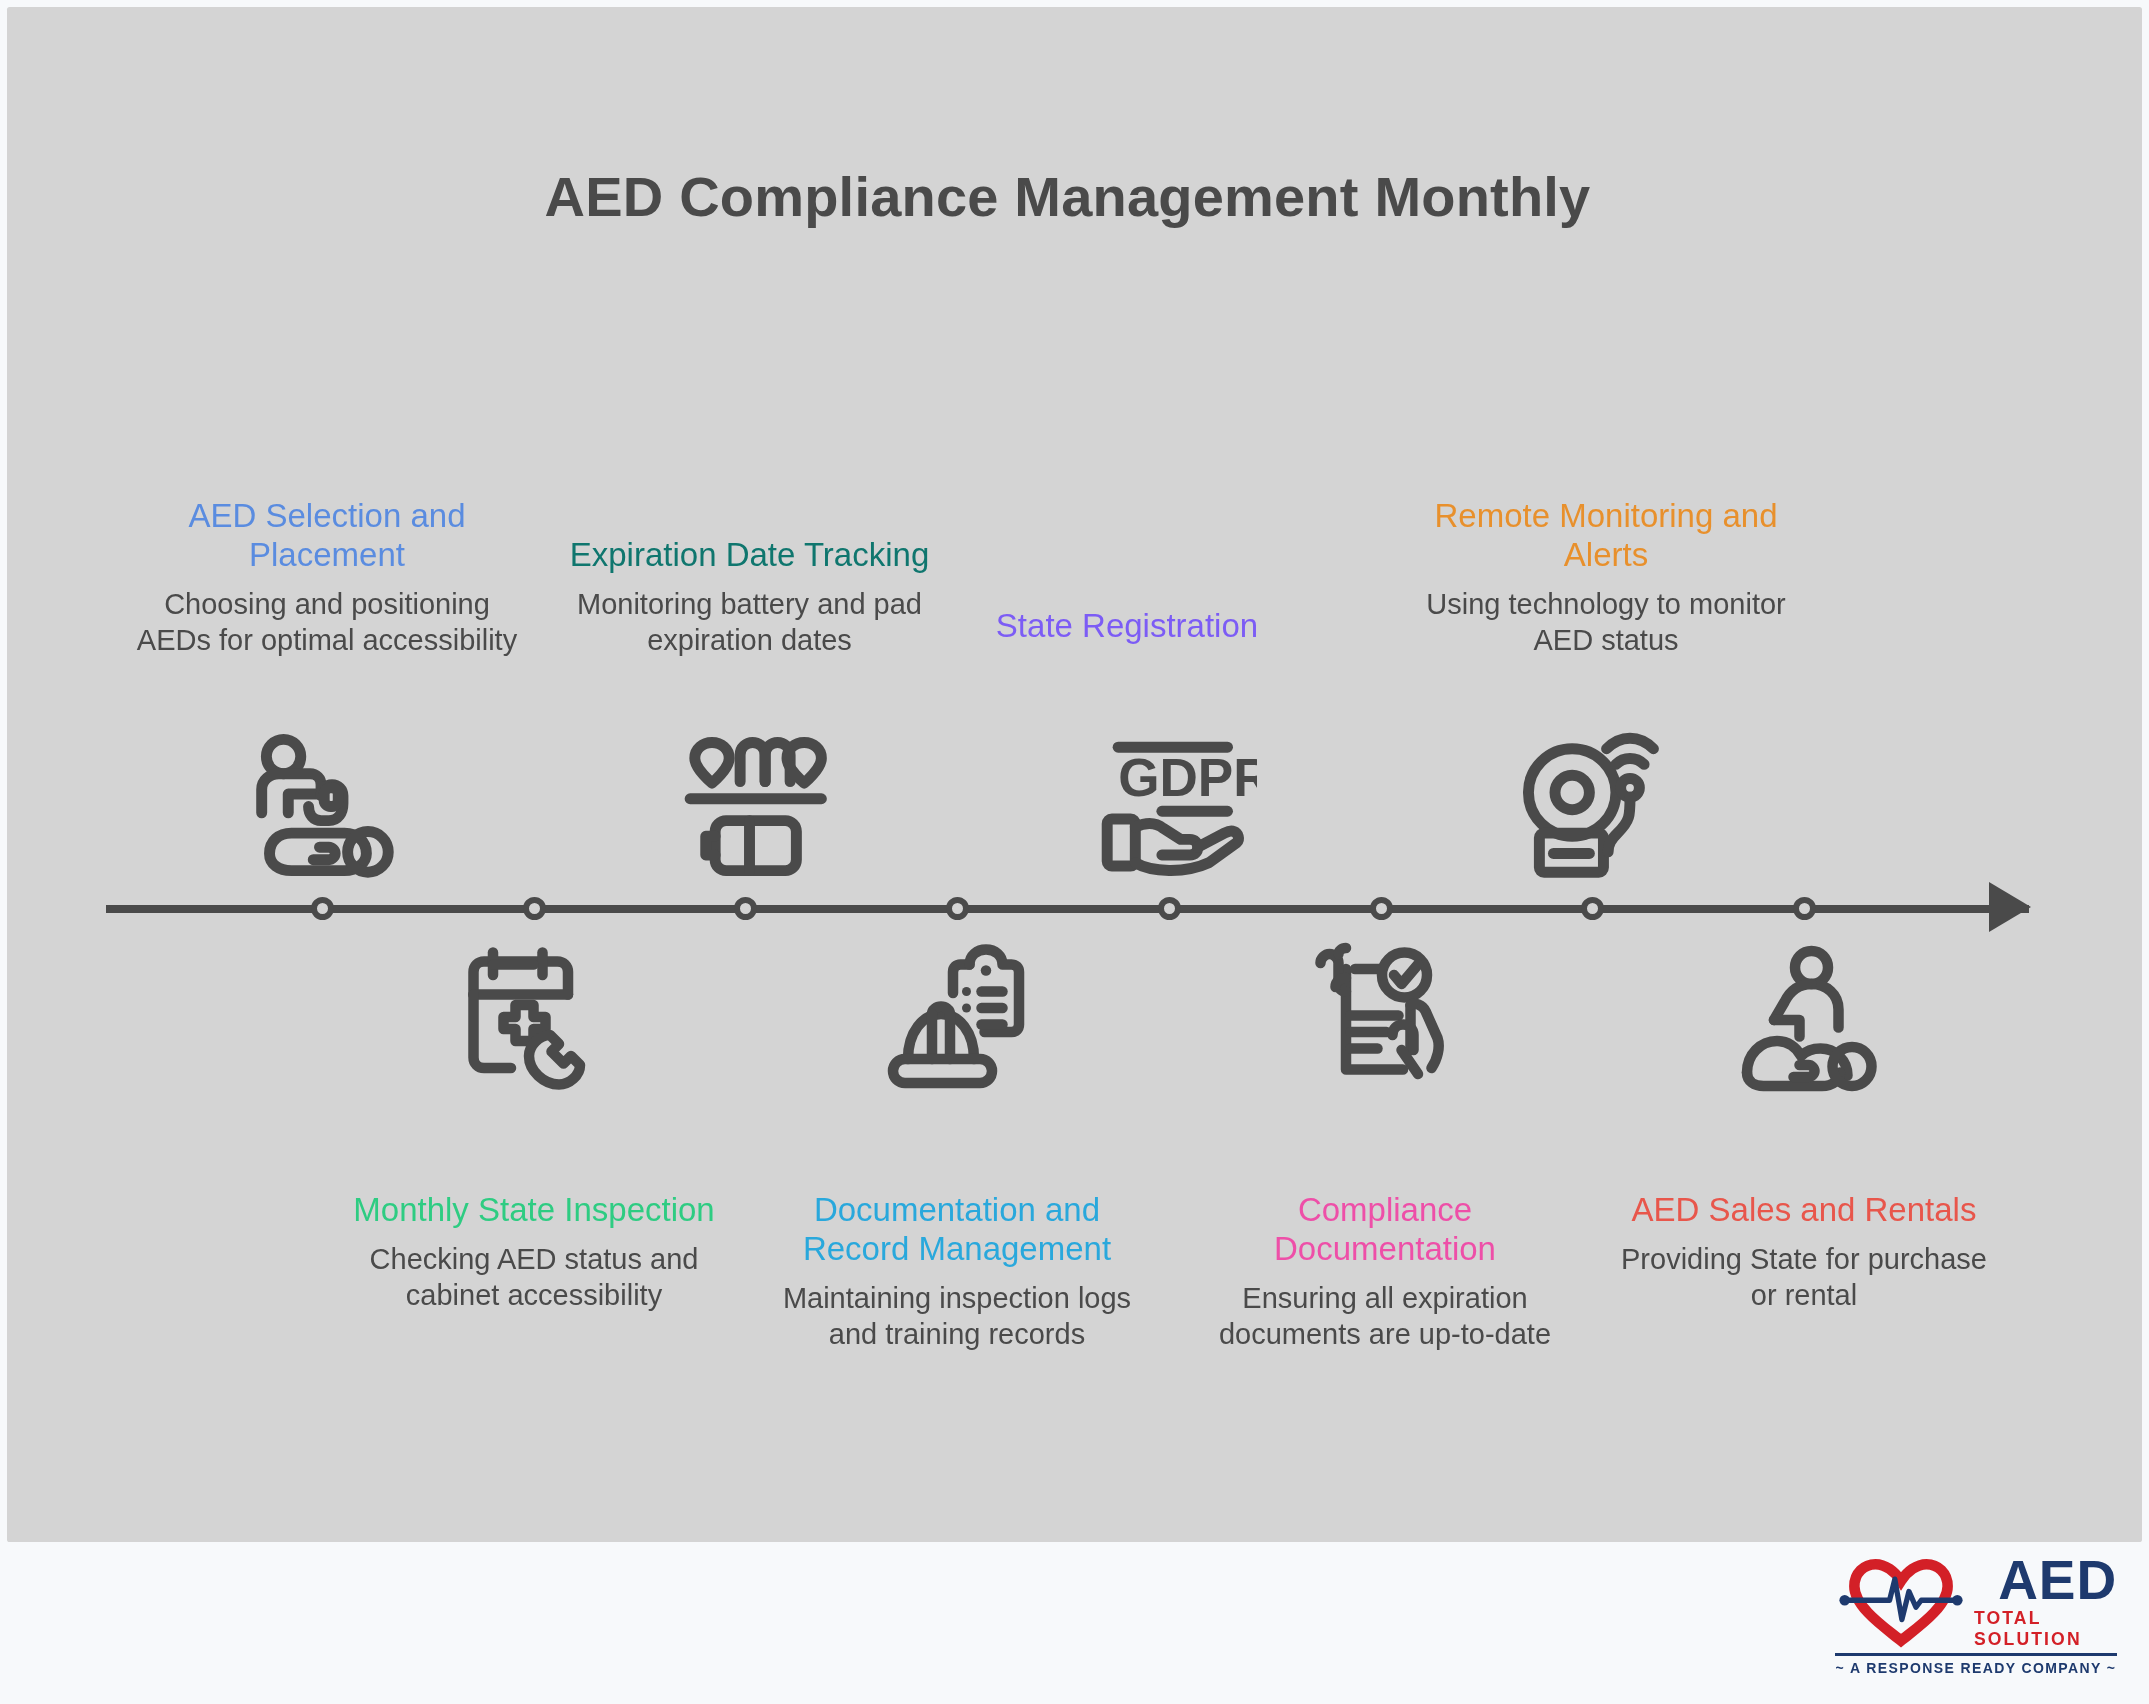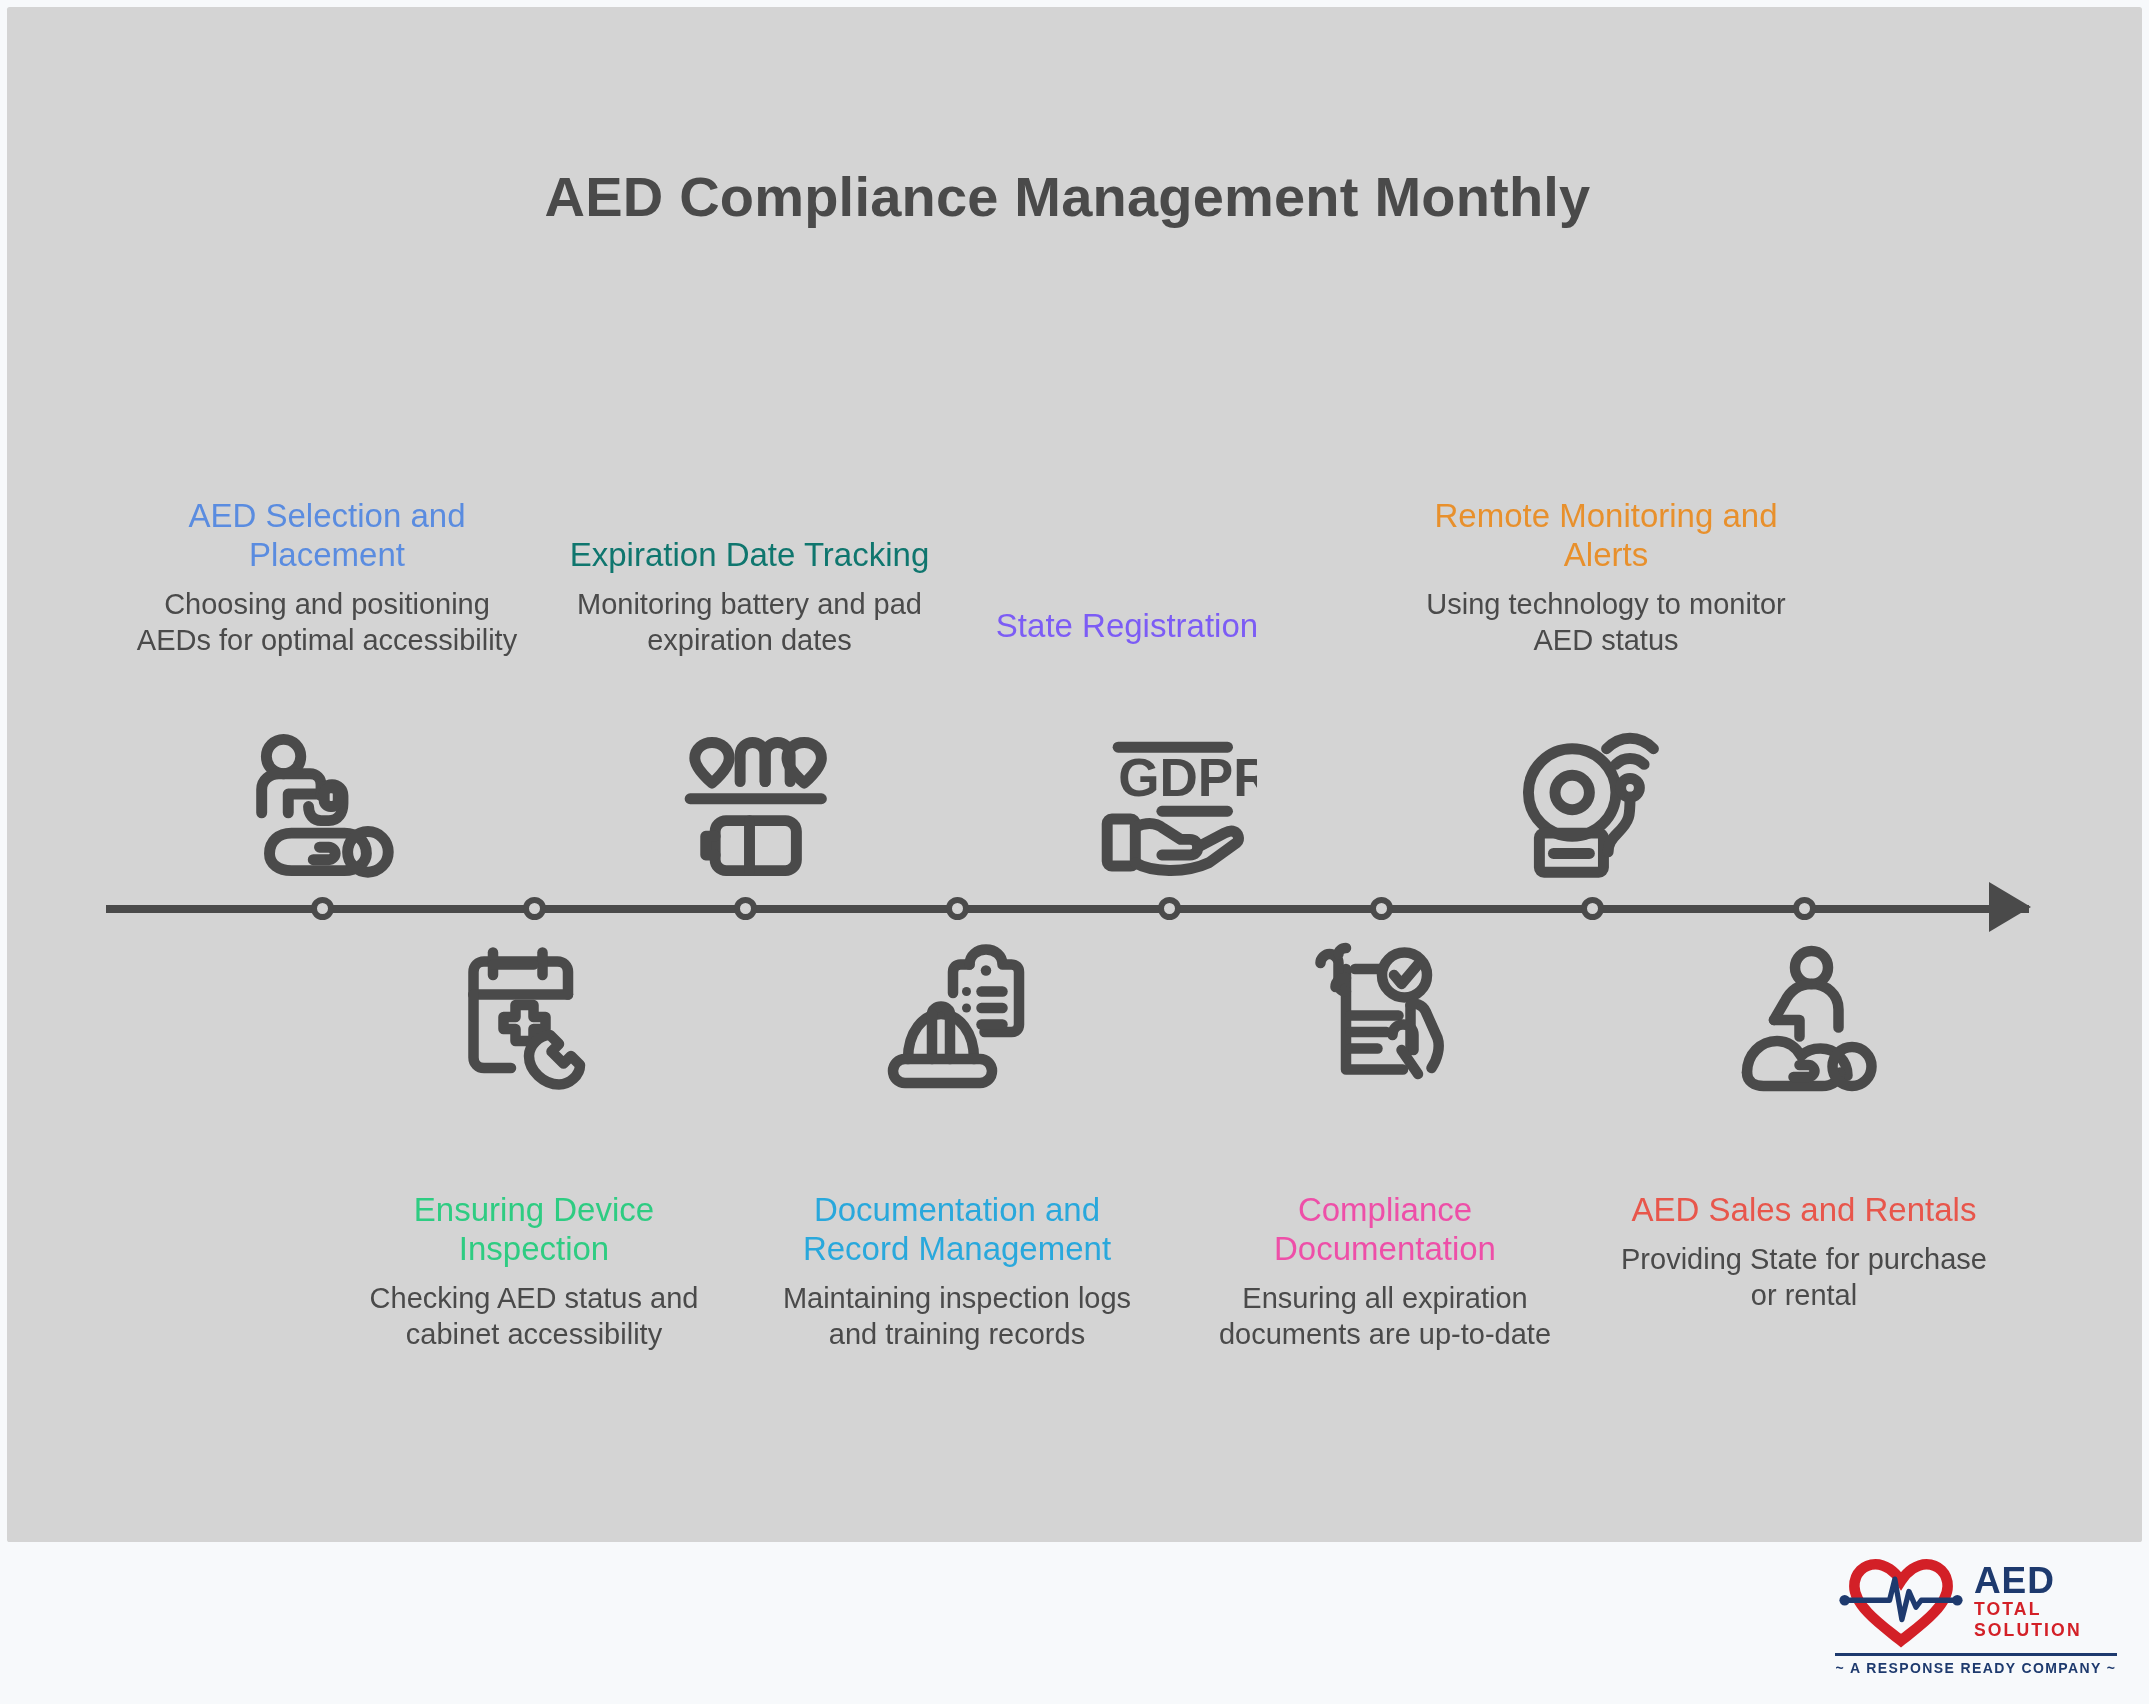--- a/index.html
+++ b/index.html
@@ -101,25 +101,26 @@
   }
   .logo-row {
     display:flex;
     align-items:center;
     height:92px;
   }
   .logo-mark { width:132px; height:92px; flex:0 0 132px; }
   .logo-mark svg { width:100%; height:100%; }
   .logo-text { padding-left:7px; }
   .logo-aed {
-    font-size:37px;
+    font-size:55px;
     font-weight:bold;
     color:#1e3a6e;
     line-height:0.95;
     letter-spacing:0.9px;
+    text-align:right;
   }
   .logo-sub {
     font-size:17.6px;
     font-weight:bold;
     color:#d32027;
     letter-spacing:2.1px;
     margin-top:1.8px;
   }
   .logo-divider {
     height:2.6px;
@@ -177,21 +178,21 @@
       <path d="M10 35 H73"></path>
       <path d="M10 35 V77 C10 81 13 84 17 84 H35"></path>
       <path d="M23 7 V22"></path>
       <path d="M56 7 V22"></path>
       <path d="M23 15 H50"></path>
       <path d="M30 58 V50 H38 V42 H50 V50 H58 V58 H50 V66 H38 V58 Z"></path>
       <path d="M47 82 C47 75 54 68 61 68 L67 74 L62 79 L70 87 L75 82 L81 88 C81 95 74 101 67 101 C57 101 47 92 47 82 Z" transform="translate(0,-6)"></path>
     </svg>
   </div>
   <div class="block bottom-block" style="left:340px; width:388px;">
-    <div class="heading" style="color:#2ecc82">Ensuring Device Inspection</div>
+    <div class="heading" style="color:#2ecc82">Monthly State Inspection</div>
     <div class="desc">Checking AED status and cabinet accessibility</div>
   </div>
 
   <div class="block top-block" style="left:551px; width:397px;">
     <div class="heading" style="color:#0f766e">Expiration Date Tracking</div>
     <div class="desc">Monitoring battery and pad expiration dates</div>
   </div>
   <div class="icon icon-top" style="left:670px;">
     <svg viewBox="0 0 100 96" fill="none" stroke="#4a4a4a" stroke-width="7" stroke-linecap="round" stroke-linejoin="round">
       <path d="M15 18 C15 12 20 8 26 8 C32 8 37 12 37 18 C37 25 26 34 26 34 C26 34 15 25 15 18 Z"></path>

